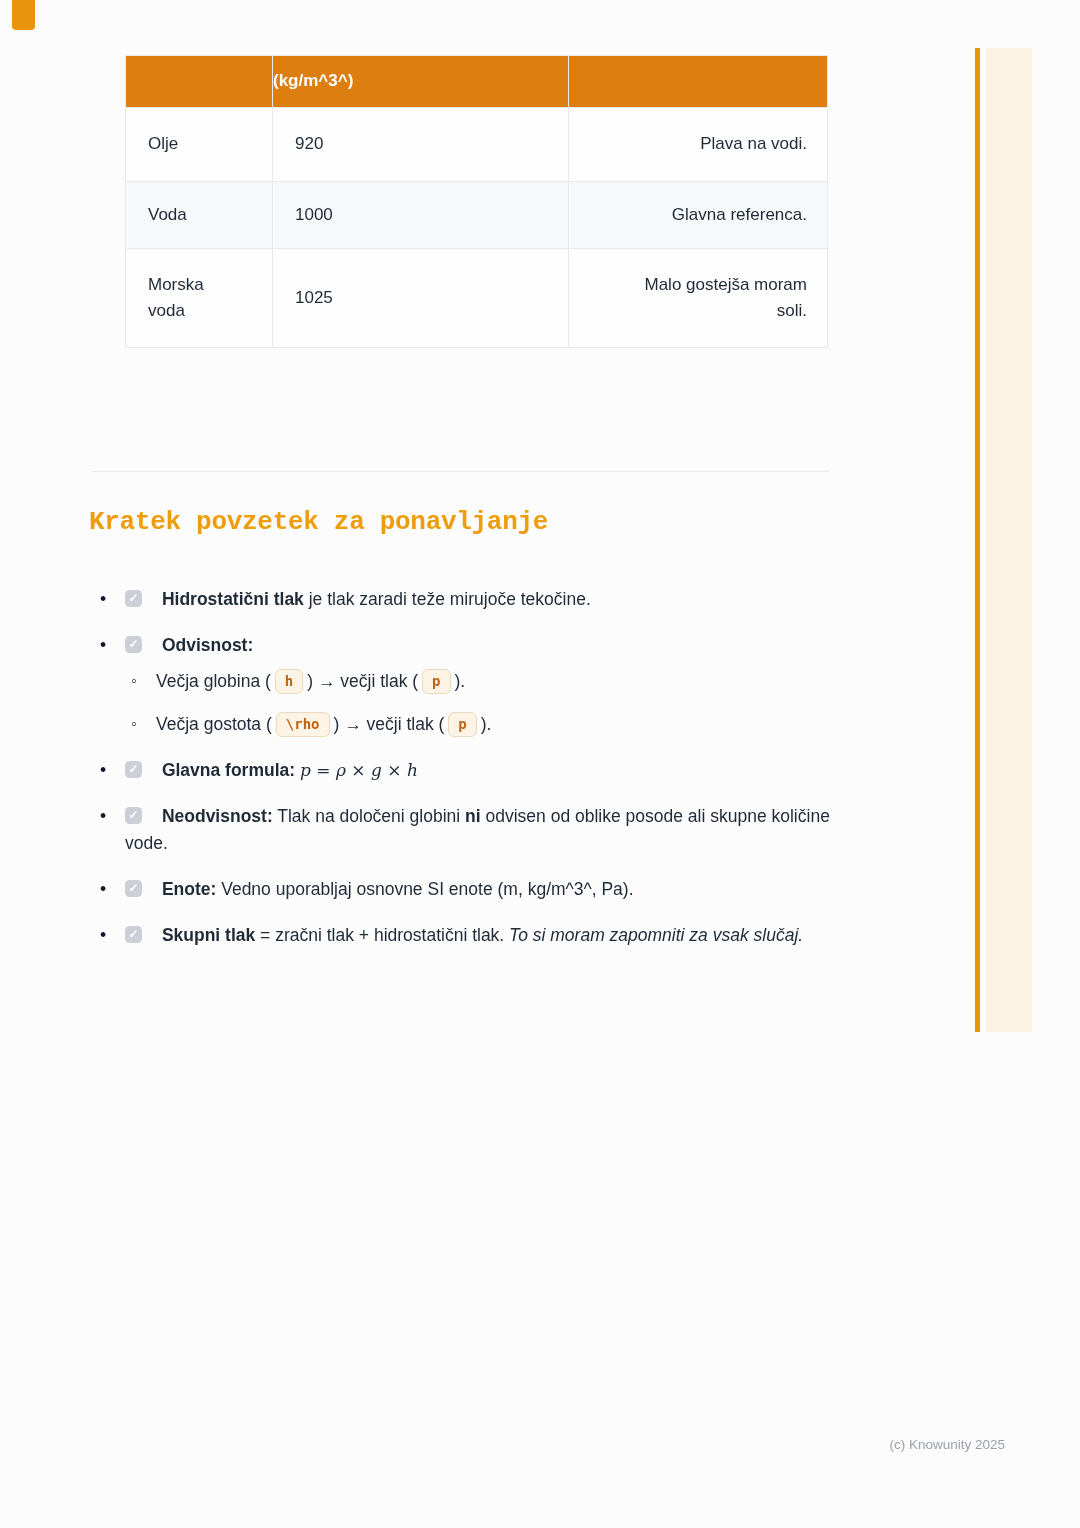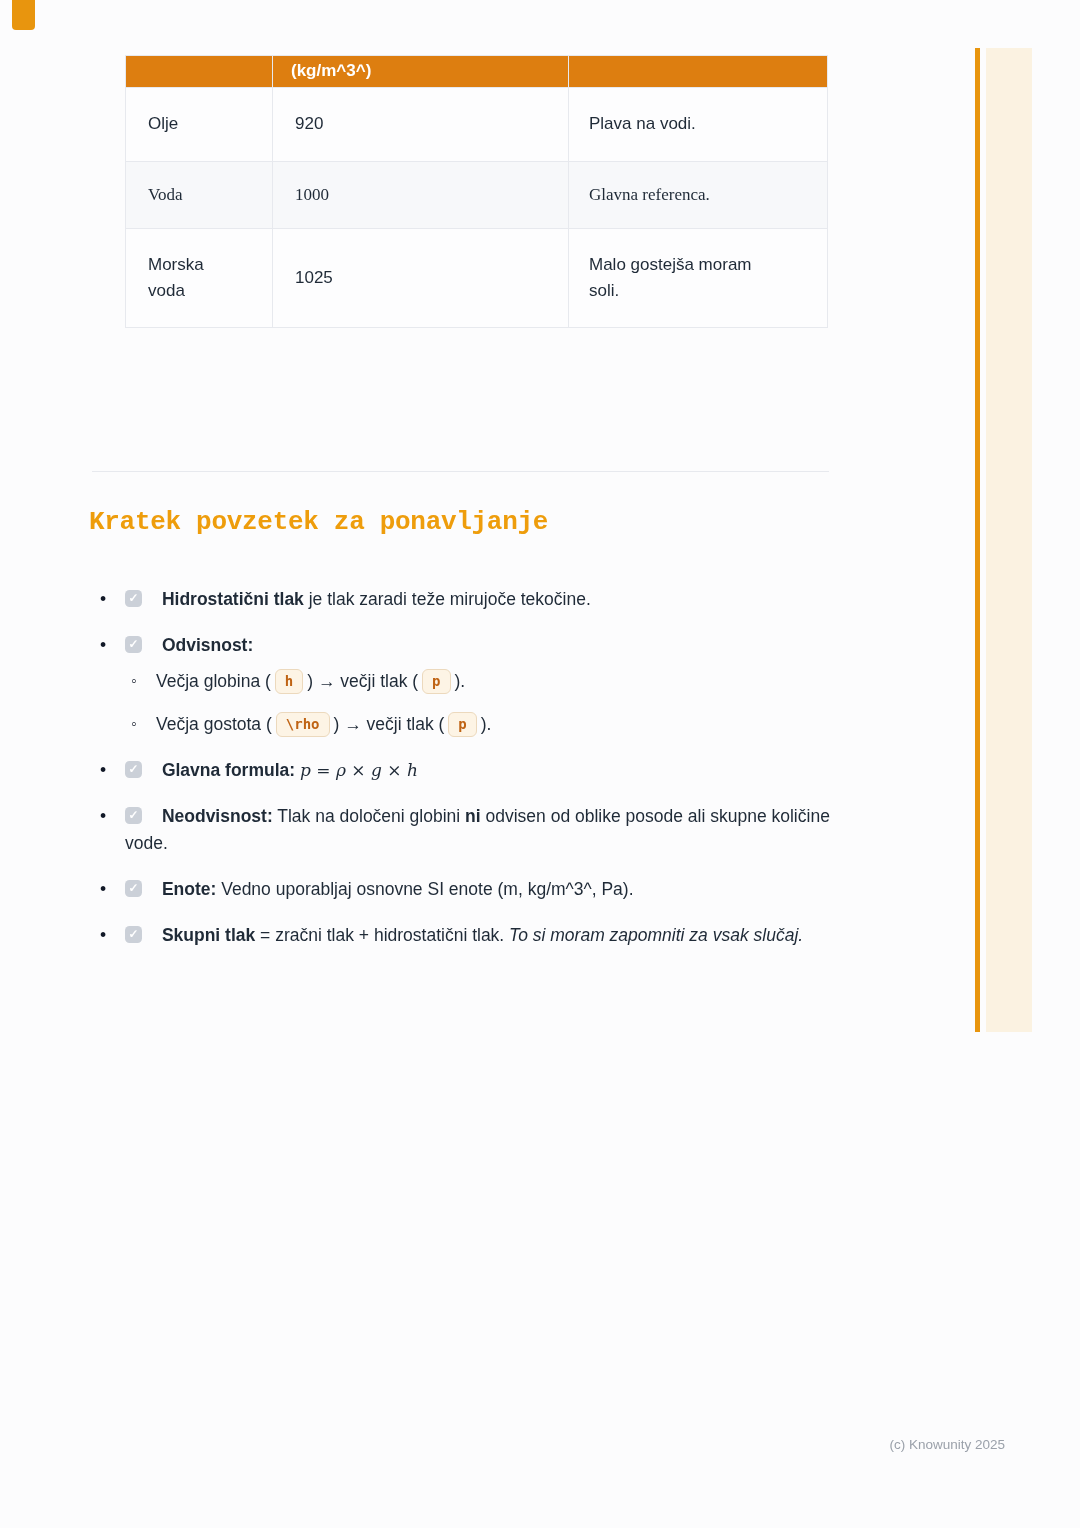--- a/index.html
+++ b/index.html
@@ -22,28 +22,28 @@
     border-collapse:collapse; background:#fdfdfe; font-size:17px;
     table-layout:fixed;
   }
   .density-table th, .density-table td {
     border:1px solid var(--border, #e7e9ee);
     vertical-align:middle; text-align:left; font-weight:400;
     line-height:1.55;
   }
   .density-table thead th {
     background:var(--table-header-bg, #dd7e10); color:#ffffff;
-    font-weight:700; height:32px; padding:0 18px;margin-left:22px;
+    font-weight:700; height:52px; padding:0 0;margin-left:22px;
   }
   .density-table td.c1 { padding:0 30px 0 22px; }
   .density-table td.c2 { padding:0 16px 0 22px; }
-  .density-table td.c3 { padding:2px 20px; }
+  .density-table td.c3 { padding:2px 20px;text-align:right; }
   .density-table td.c3 .note-text { display:inline-block; max-width:190px; }
   .density-table tr.h1 td { height:74px; }
-  .density-table tr.h2 td { height:67px;font-family:Liberation Serif, serif; }
+  .density-table tr.h2 td { height:67px; }
   .density-table tr.h3 td { height:99px; }
   .density-table tr.h4 td { height:97px; }
   .density-table tr.alt td { background:var(--row-alt, #f7f8fa); }
 
   .divider { position:absolute; left:92px; top:471px; width:737px; height:1px; background:var(--border, #e4e6ea); }
 
   .summary-heading {
     position:absolute; left:89px; top:507px;
     font-size:26px; font-weight:700; letter-spacing:-0.3px;
     color:var(--heading-orange, #ee9d0c);

